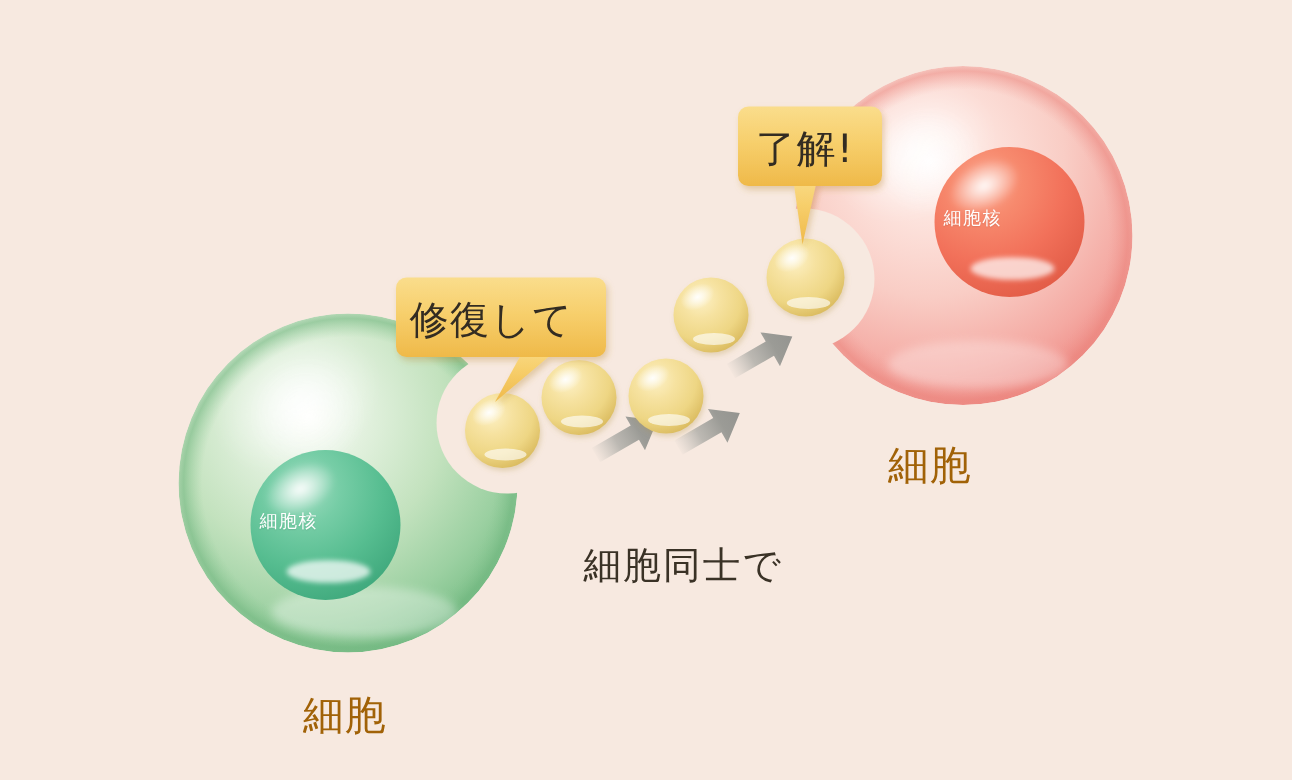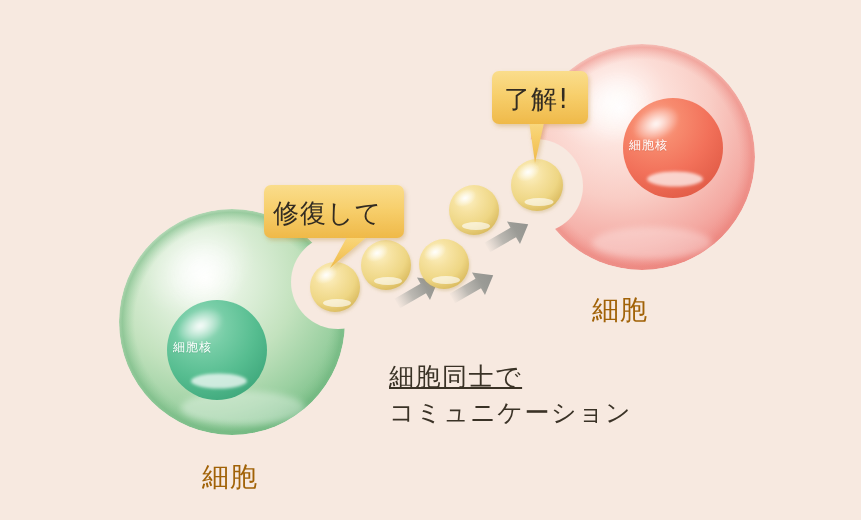--- a/index.html
+++ b/index.html
@@ -245,16 +245,15 @@
   <div class="txt nucleus-label" style="left:629px; top:137px;">細胞核</div>
 
   <div class="txt cell-label" style="left:202px; top:459px;">細胞</div>
 
   <div class="txt cell-label" style="left:592px; top:292px;">細胞</div>
 
   <div class="txt bubble-text" style="left:273px; top:196px;">修復して</div>
 
   <div class="txt bubble-text" style="left:504px; top:82px;">了解!</div>
 
-  <div class="txt caption-line" style="left:389px; top:360px;text-decoration:underline;">細胞同士で</div>
-
-  <div class="txt caption-line" style="left:389px; top:396px;">コミュニケーション</div>
+  <div class="txt caption-line" style="left:389px; top:360px;">細胞同士で</div>
+
 </div>
 
 </body></html>

